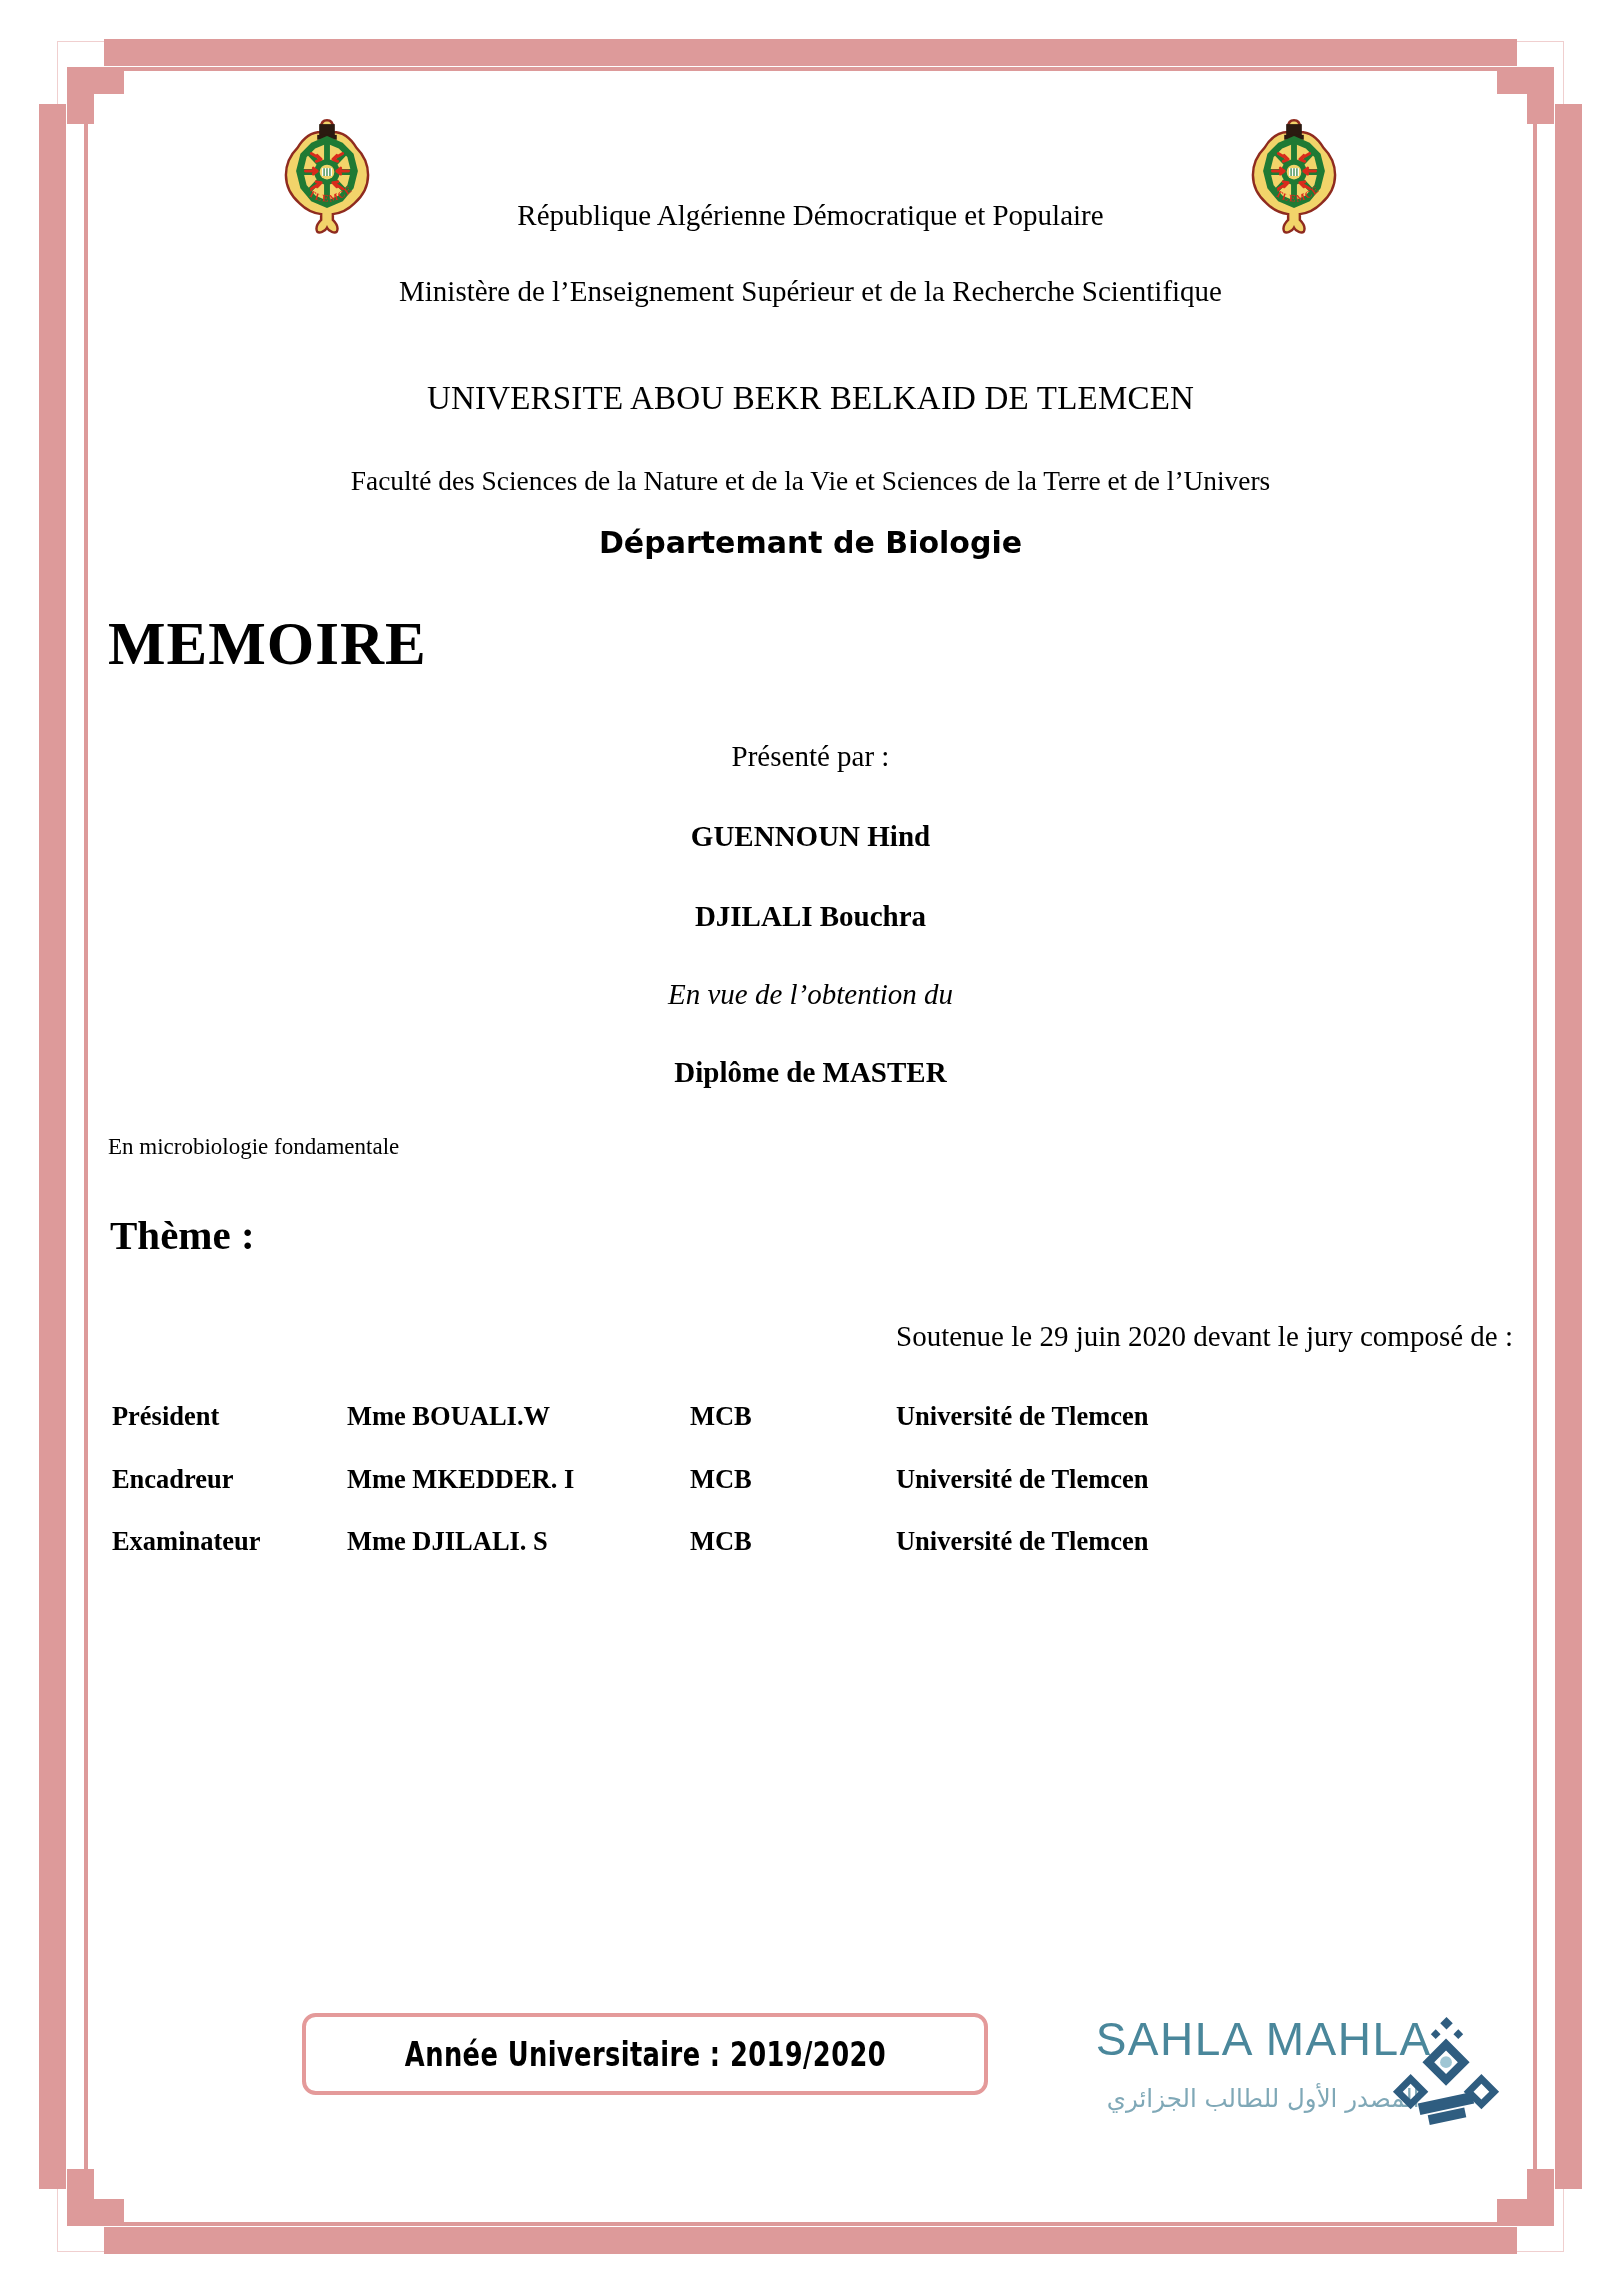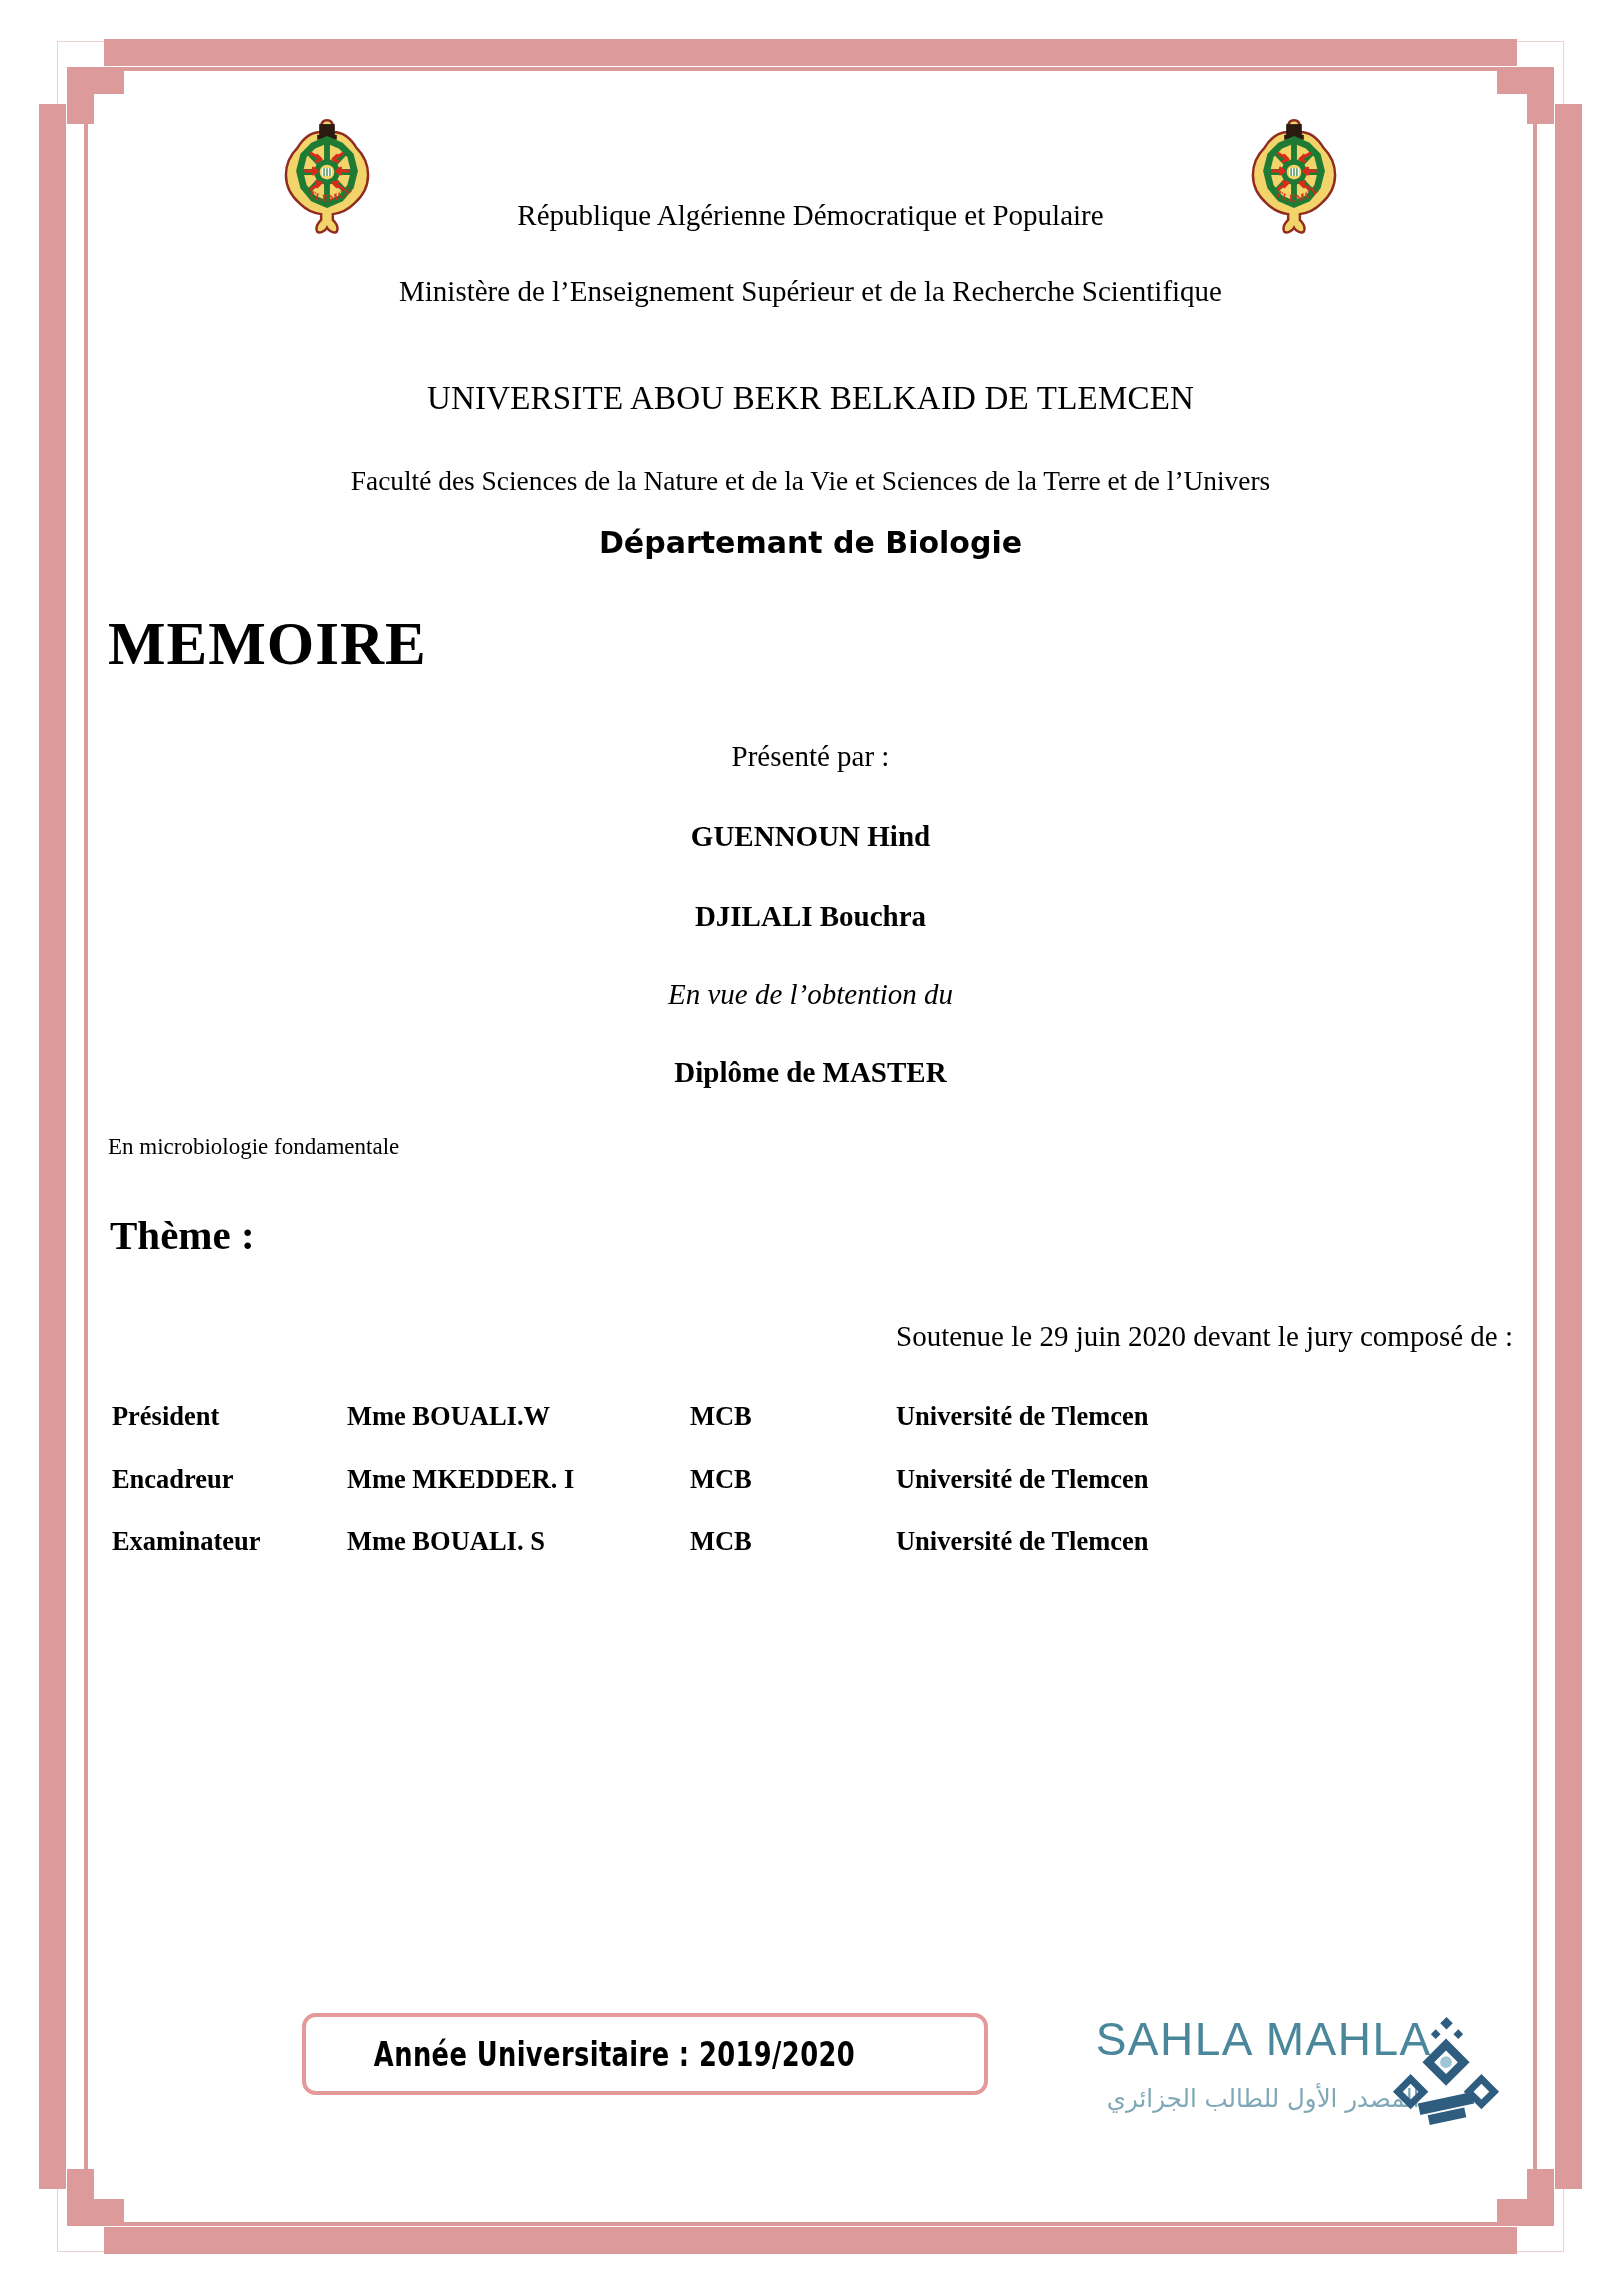--- a/index.html
+++ b/index.html
@@ -214,21 +214,21 @@
     position: absolute;
     left: 194px;
     top: 19.6px;
     width: 686px;
     height: 82px;
     border: 4.9px solid #e49a9a;
     border-radius: 13.7px;
     box-sizing: border-box;
     display: flex;
     align-items: center;
-    justify-content: flex-start;
+    justify-content: center;
     background: #ffffff;
   }
   .year-text {
     font-family: "DejaVu Sans", "Liberation Sans", sans-serif;
     font-weight: bold;
     font-size: 33px;
     letter-spacing: 0.5px;
     transform: scaleX(0.78);
     transform-origin: center;
     white-space: nowrap;
@@ -402,21 +402,21 @@
           <td class="c-inst">Université de Tlemcen</td>
         </tr>
         <tr>
           <td class="c-role">Encadreur</td>
           <td class="c-name">Mme MKEDDER. I</td>
           <td class="c-grade">MCB</td>
           <td class="c-inst">Université de Tlemcen</td>
         </tr>
         <tr>
           <td class="c-role">Examinateur</td>
-          <td class="c-name">Mme BOUALI. S</td>
+          <td class="c-name">Mme DJILALI. S</td>
           <td class="c-grade">MCB</td>
           <td class="c-inst">Université de Tlemcen</td>
         </tr>
       </tbody>
     </table>
 
     <div class="footer-zone">
 
       <div class="year-box">
         <span class="year-text">Année Universitaire : 2019/2020</span>

